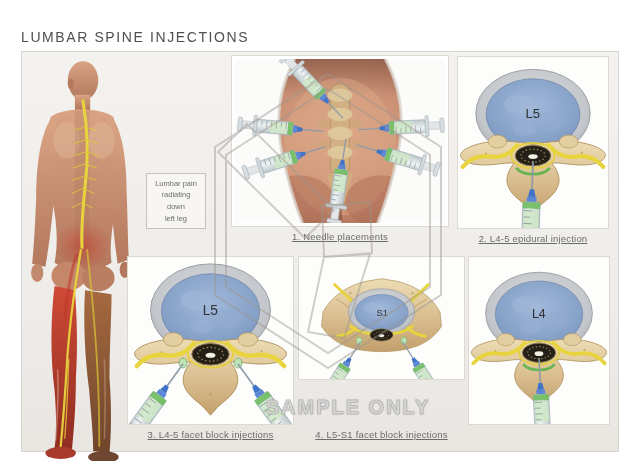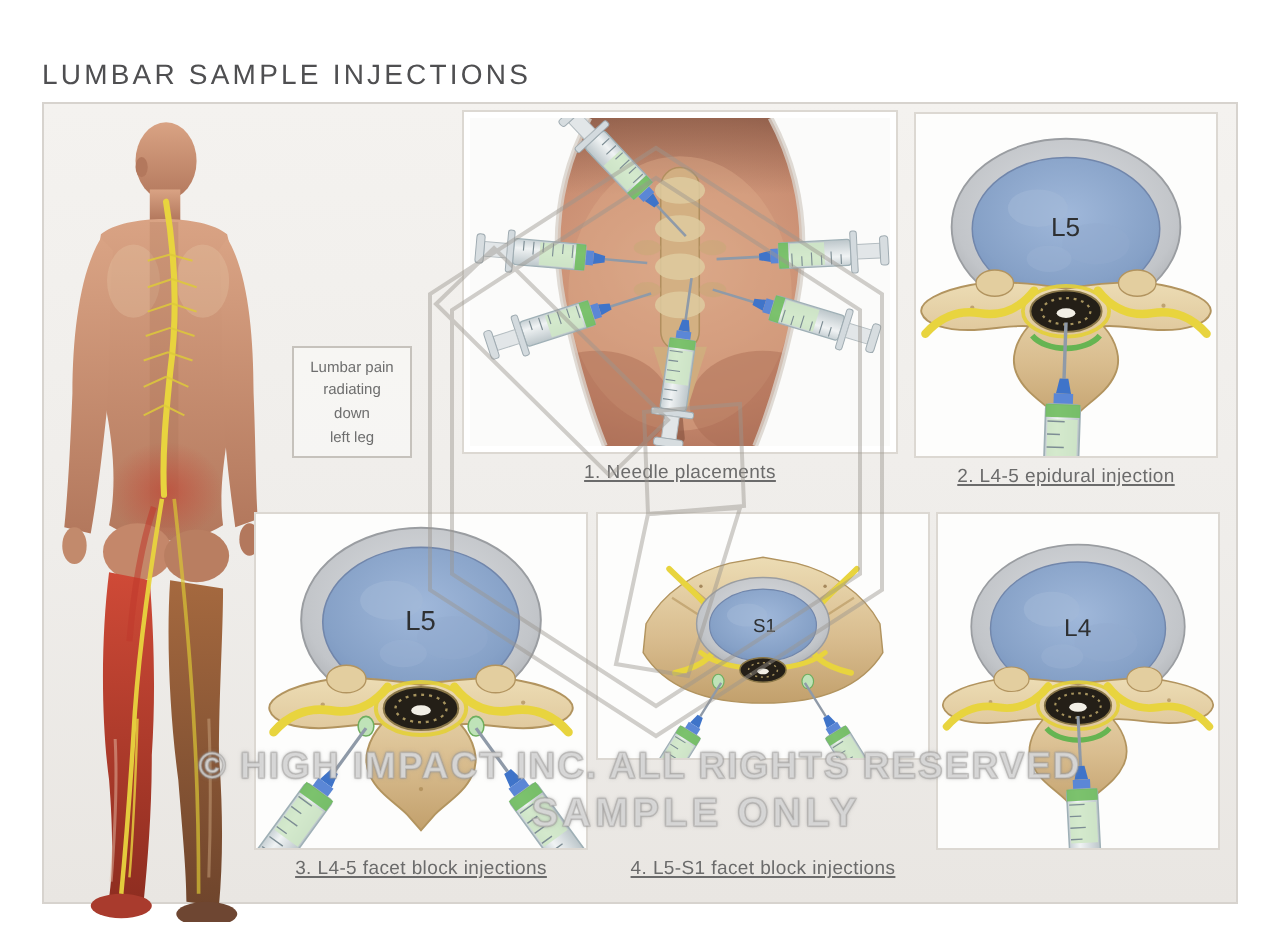--- a/index.html
+++ b/index.html
@@ -154,21 +154,21 @@
       <path d="M40,96 C58,111 108,111 126,96" stroke="#e8d43e" stroke-width="3.5" fill="none" stroke-linecap="round"></path>
       <ellipse cx="83" cy="108" rx="16" ry="8.5" fill="#241f17" stroke="#8a7748" stroke-width="1"></ellipse>
       <ellipse cx="83" cy="108" rx="10" ry="5" fill="none" stroke="#c8b271" stroke-width="1" stroke-dasharray="1.5 2.5" opacity="0.8"></ellipse>
       <ellipse cx="83" cy="109" rx="4" ry="2" fill="#f2efe6"></ellipse>
       <ellipse cx="52" cy="116" rx="4" ry="5" fill="#bfe3b8" stroke="#6fae5f" stroke-width="0.8"></ellipse>
       <ellipse cx="114" cy="116" rx="4" ry="5" fill="#bfe3b8" stroke="#6fae5f" stroke-width="0.8"></ellipse>
     </g>
   </defs>
 </svg>
 
-<div class="page-title">LUMBAR SAMPLE INJECTIONS</div>
+<div class="page-title">LUMBAR SPINE INJECTIONS</div>
 
 <div class="board">
 
   <div class="figure-wrap">
     <svg viewBox="0 0 112 400" preserveAspectRatio="xMidYMid meet">
       <ellipse cx="58" cy="26" rx="15" ry="19" fill="url(#fig-skin)"></ellipse>
       <ellipse cx="46" cy="29" rx="3" ry="5" fill="#b3785d"></ellipse>
       <rect x="50" y="40" width="15" height="15" fill="url(#fig-skin)"></rect>
       <path d="M26,62 C38,52 76,52 88,62 C95,90 96,120 90,150 C86,175 84,190 86,205 C70,215 46,215 30,205 C34,185 32,165 28,145 C22,115 22,85 26,62 Z" fill="url(#fig-skin)"></path>
       <path d="M26,64 C16,80 12,110 12,140 C11,165 10,186 8,206 L21,209 C25,186 27,166 29,148 C31,118 30,88 32,70 Z" fill="url(#fig-skin)"></path>
@@ -280,16 +280,15 @@
   <svg class="logo-overlay" viewBox="0 0 596 399">
     <g fill="none" stroke="#9b968f" stroke-width="2" opacity="0.45">
       <polygon points="306,22 419,95 419,243 306,316 193,243 193,95"></polygon>
       <polygon points="306,37 408,103 408,235 306,301 204,235 204,103"></polygon>
       <polygon points="196,100 225,72 312,158 283,186"></polygon>
       <polygon points="300,154 348,150 350,201 302,205"></polygon>
       <polygon points="302,205 348,202 322,286 286,280"></polygon>
     </g>
   </svg>
 
-  <div class="wm-text wm-line1">© HIGH IMPACT INC. ALL RIGHTS RESERVED</div>
   <div class="wm-text wm-line2">SAMPLE ONLY</div>
 
 </div>
 
 </body></html>

